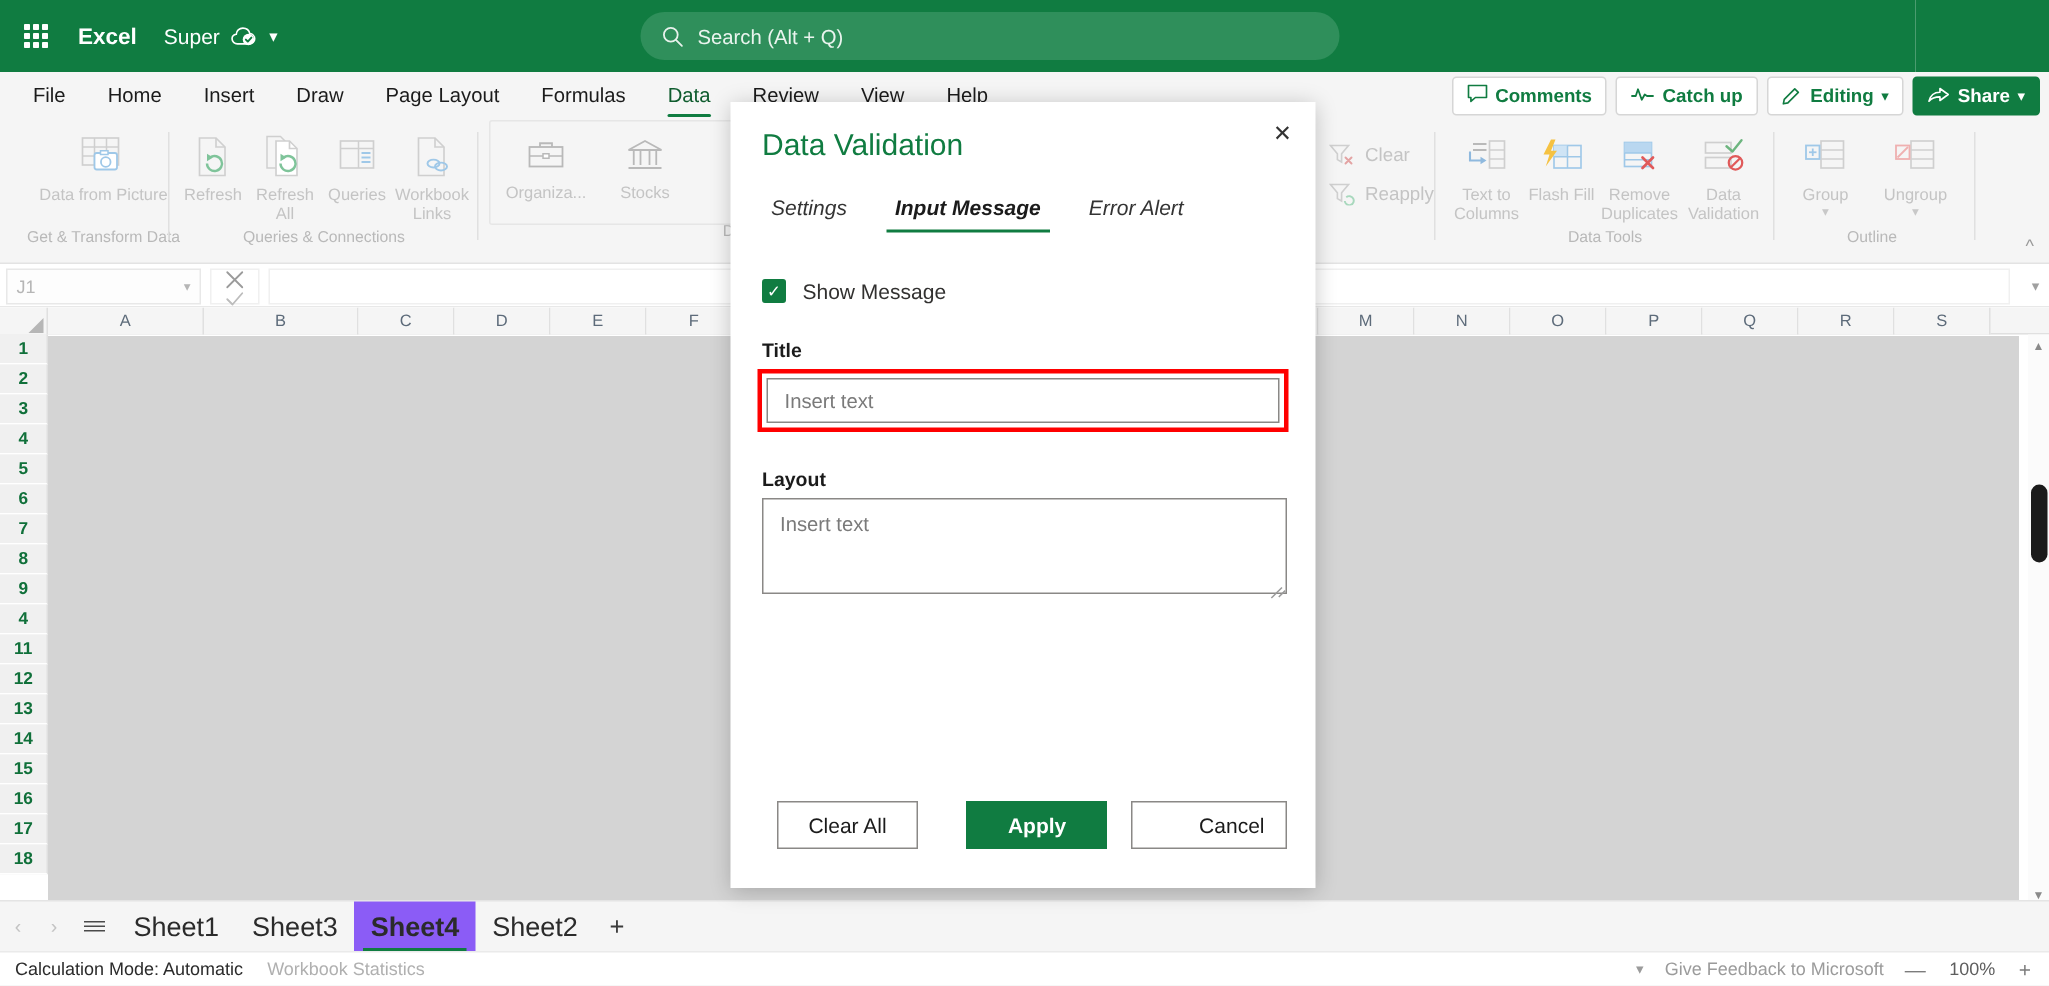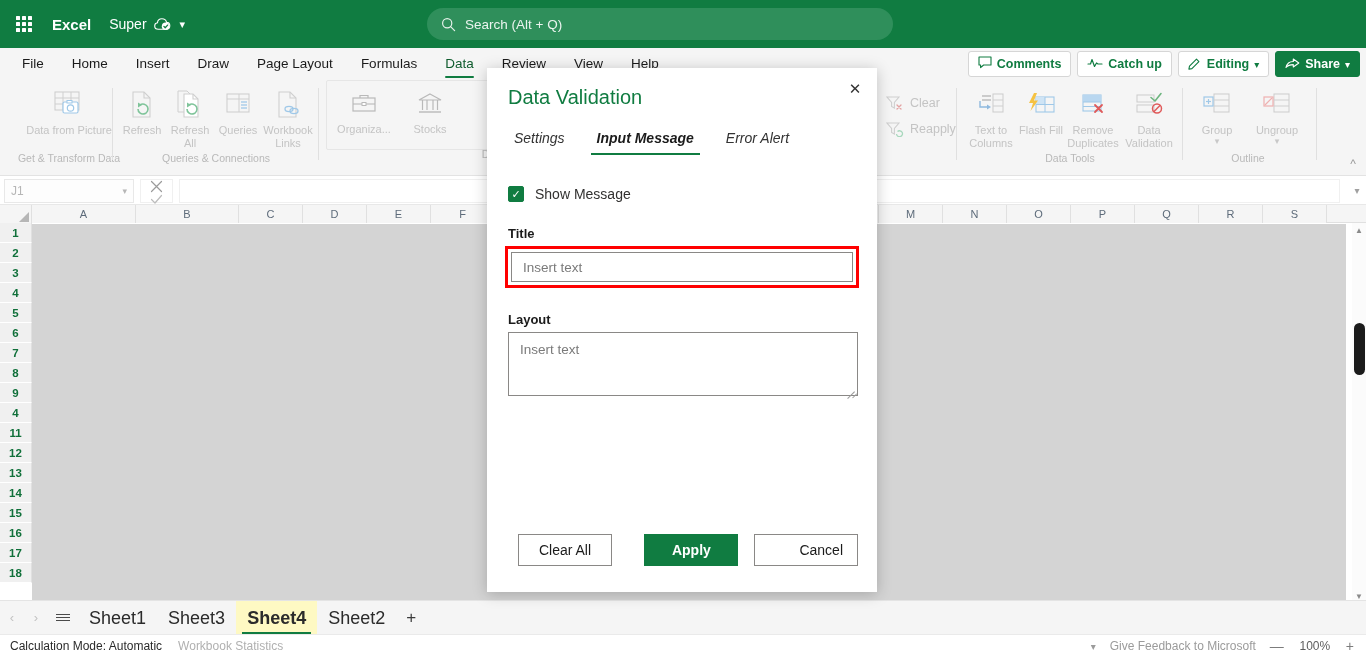--- a/index.html
+++ b/index.html
@@ -229,21 +229,21 @@
   }
   .ham {
     width: 30px; height: 34px; display: flex; align-items: center; justify-content: center;
     cursor: pointer;
   }
   .ham i { display:block; width: 14px; height: 1.6px; background: #4a4a4a; margin: 1.6px 0; }
   .stab {
     height: 34px; line-height: 34px; padding: 0 11px;
     font-size: 18px; color: #2b2b2b; cursor: pointer; position: relative;
   }
-  .stab.active { font-weight: bold; background: #fef9c3; }
+  .stab.active { font-weight: bold; background: #8b5cf6; }
   .stab.active::after {
     content: ""; position: absolute; left: 6px; right: 6px; bottom: 0;
     height: 2.5px; background: #107c41;
   }
   .addsheet {
     width: 30px; height: 34px; display: flex; align-items: center; justify-content: center;
     color: #3b3b3b; font-size: 17px; cursor: pointer;
   }
 
   

